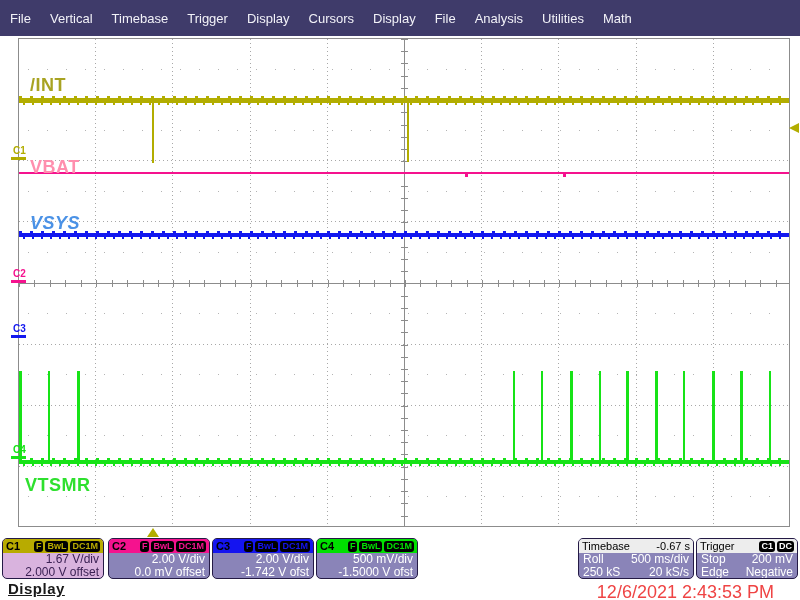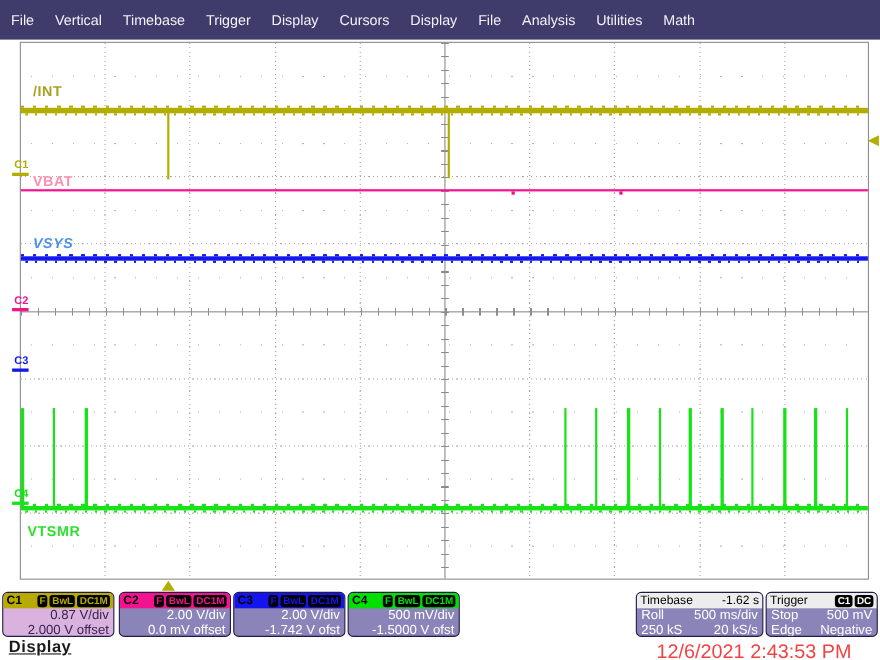--- a/index.html
+++ b/index.html
@@ -19,21 +19,21 @@
   .vgrid { position:absolute; width:1px; background:repeating-linear-gradient(180deg,#a8a8a8 0 1px,transparent 1px 4px); }
   .hgrid { position:absolute; height:1px; background:repeating-linear-gradient(90deg,#a8a8a8 0 1px,transparent 1px 4px); }
   .hhalf { position:absolute; height:1px; background:repeating-linear-gradient(90deg,#b4b4b4 0 1px,transparent 1px 19px); }
   .vcenter { position:absolute; width:1px; background:#8c8c8c; }
   .hcenter { position:absolute; height:1px; background:#8c8c8c; }
   .vticks { position:absolute; width:7px; background:repeating-linear-gradient(180deg,#8c8c8c 0 1px,transparent 1px 12.22px); }
   .hticks { position:absolute; height:7px; background:repeating-linear-gradient(90deg,#8c8c8c 0 1px,transparent 1px 15.44px); }
 
   .trace-line { position:absolute; }
   .trace-noise { position:absolute; height:2px; }
-  .trace-label { position:absolute; font-weight:bold; font-size:13px; letter-spacing:0.5px; }
+  .trace-label { position:absolute; font-weight:bold; font-size:18px; letter-spacing:0.5px; }
   .ch-marker-label { position:absolute; font-size:10px; font-weight:bold; }
   .ch-marker-dash { position:absolute; width:15px; height:3px; }
   .spike { position:absolute; }
   .dip { position:absolute; }
 
   .trig-time { position:absolute; width:0; height:0;
                border-left:6px solid transparent; border-right:6px solid transparent;
                border-bottom:9px solid #b2ad00; }
   .trig-level { position:absolute; width:0; height:0;
                 border-top:5px solid transparent; border-bottom:5px solid transparent;
@@ -147,21 +147,21 @@
       <div class="trace-label" style="left: 25px; top: 475px; color: rgb(46, 224, 46);">VTSMR</div>
       <div class="ch-marker-label" style="left: 13px; top: 444px; color: rgb(23, 227, 23);">C4</div>
       <div class="ch-marker-dash" style="left: 11px; top: 456px; background: rgb(23, 227, 23);"></div>
       <div class="trig-time" style="left: 147px; top: 528px; pointer-events: auto;"></div>
       <div class="trig-level" style="left: 789px; top: 123px; pointer-events: auto;"></div>
     </div>
 
   <div class="info-box" style="left:578px;width:116px;">
     <div class="box-hdr gray-hdr">
       <span>Timebase</span>
-      <span>-1.62 s</span>
+      <span>-0.67 s</span>
     </div>
     <div class="box-row">
       <span>Roll</span>
       <span>500 ms/div</span>
     </div>
     <div class="box-row">
       <span>250 kS</span>
       <span>20 kS/s</span>
     </div>
   </div>
@@ -169,40 +169,40 @@
   <div class="info-box" style="left:696px;width:102px;">
     <div class="box-hdr gray-hdr">
       <span>Trigger</span>
       <span class="badges">
         <span class="badge" style="color:#fff">C1</span>
         <span class="badge" style="color:#fff">DC</span>
       </span>
     </div>
     <div class="box-row">
       <span>Stop</span>
-      <span>500 mV</span>
+      <span>200 mV</span>
     </div>
     <div class="box-row">
       <span>Edge</span>
       <span>Negative</span>
     </div>
   </div>
 
   <div class="logo">Display</div>
   <div class="datetime">12/6/2021 2:43:53 PM</div>
 <div class="info-box active-box" style="left: 2px; width: 102px;">
       <div class="box-hdr" style="background: rgb(184, 171, 0);">
         <span class="ch-id">C1</span>
         <span class="badges">
           <span class="badge" style="color: rgb(184, 171, 0);">F</span>
           <span class="badge" style="color: rgb(184, 171, 0);">BwL</span>
           <span class="badge" style="color: rgb(184, 171, 0);">DC1M</span>
         </span>
       </div>
-      <div class="box-row ch-row">0.87 V/div</div>
+      <div class="box-row ch-row">1.67 V/div</div>
       <div class="box-row ch-row">2.000 V offset</div>
     </div>
     <div class="info-box" style="left: 108px; width: 102px;">
       <div class="box-hdr" style="background: rgb(245, 18, 142);">
         <span class="ch-id">C2</span>
         <span class="badges">
           <span class="badge" style="color: rgb(245, 18, 142);">F</span>
           <span class="badge" style="color: rgb(245, 18, 142);">BwL</span>
           <span class="badge" style="color: rgb(245, 18, 142);">DC1M</span>
         </span>

